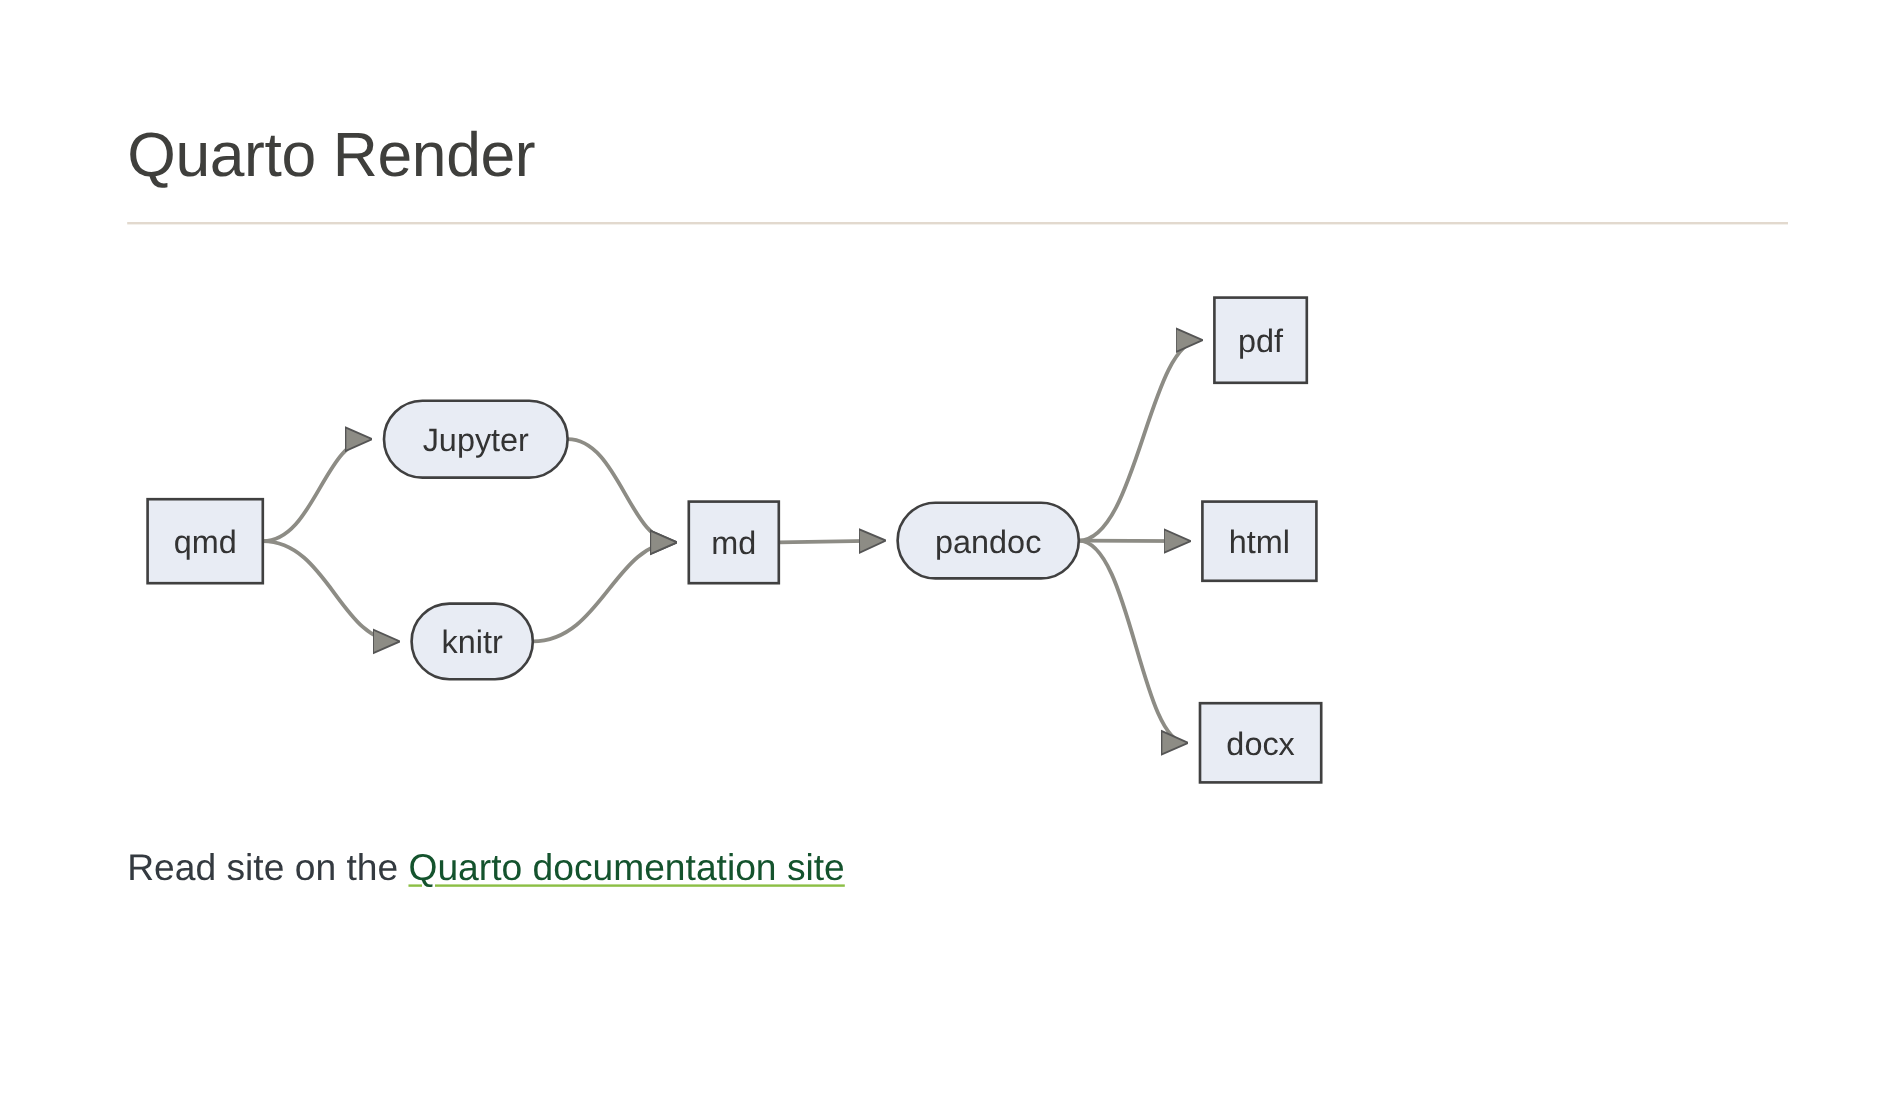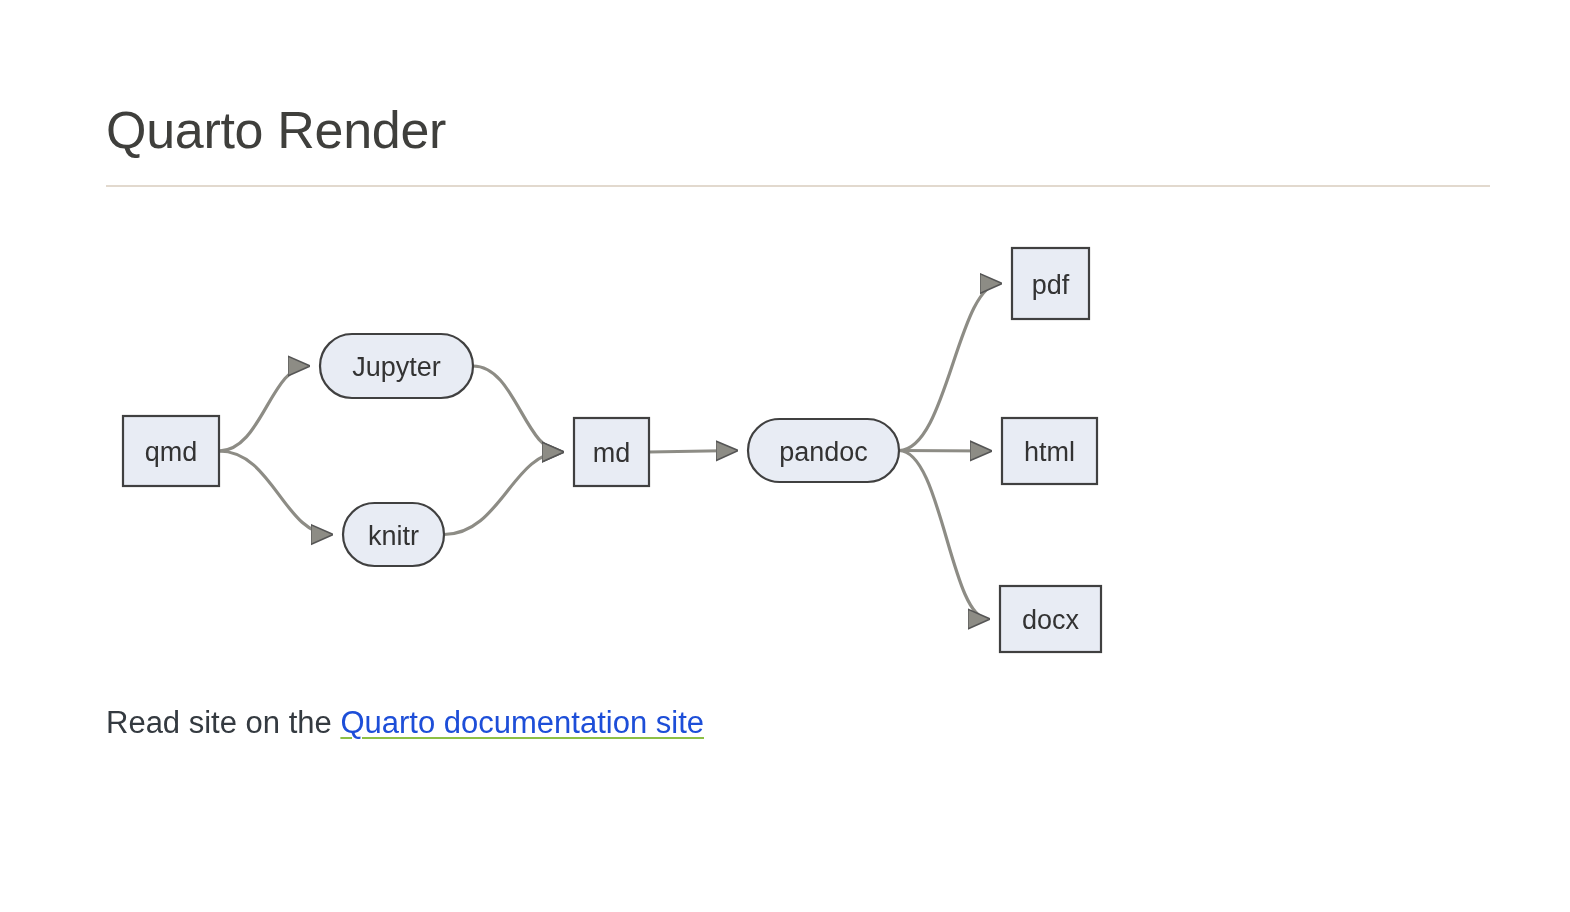--- a/index.html
+++ b/index.html
@@ -70,21 +70,21 @@
     left: 106px;
     top: 670px;
     font-size: 31px;
     line-height: 1.4;
     color: #343a40;
     font-family: "Liberation Sans", sans-serif;
     white-space: nowrap;
   }
 
   .doc-link {
-    color: #1d4ed8;
+    color: #14532d;
     text-decoration: underline;
     text-decoration-color: #8cbf45;
     text-underline-offset: 4px;
     text-decoration-thickness: 2px;
     cursor: pointer;
   }
 </style>
 </head>
 <body>
 

